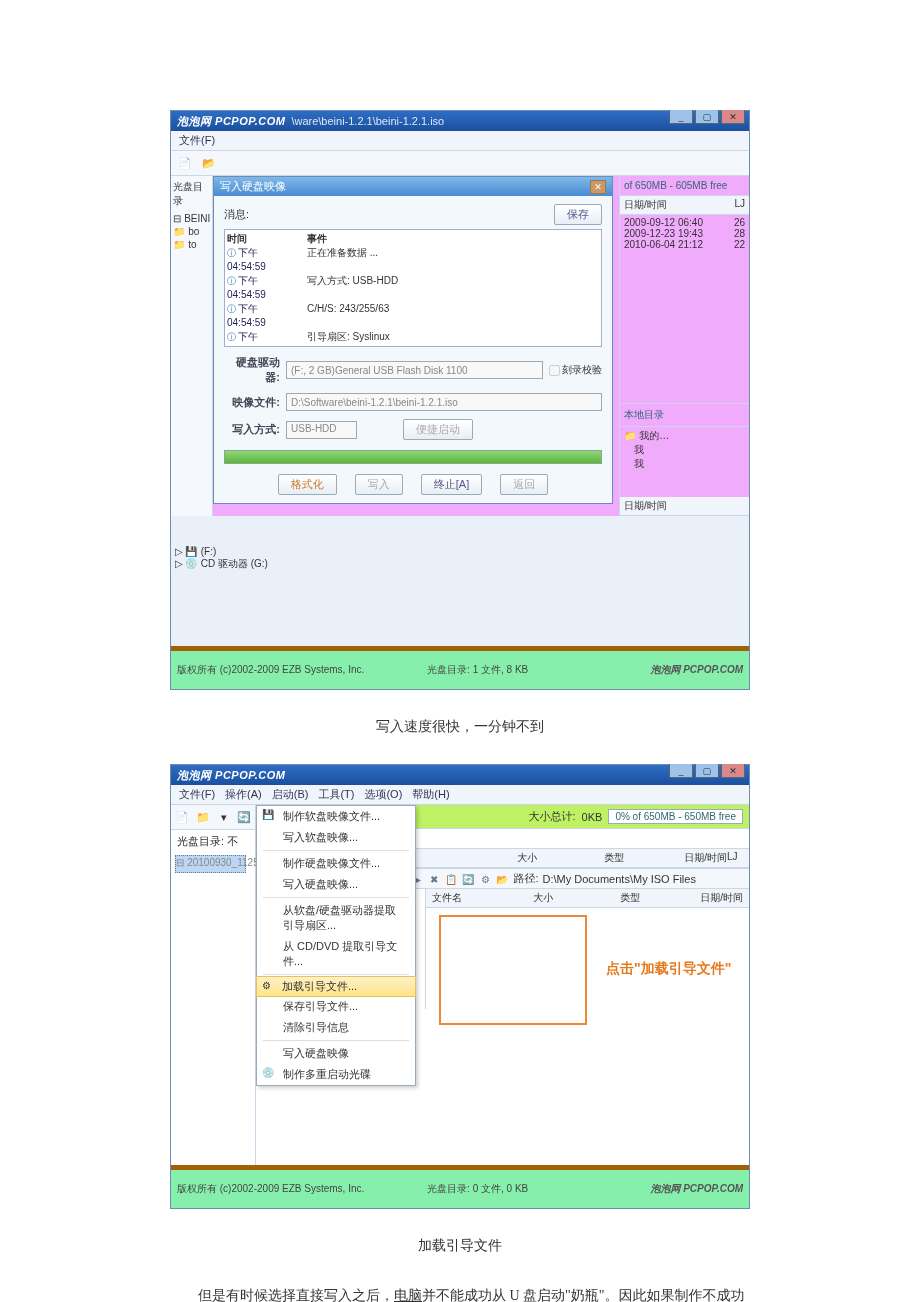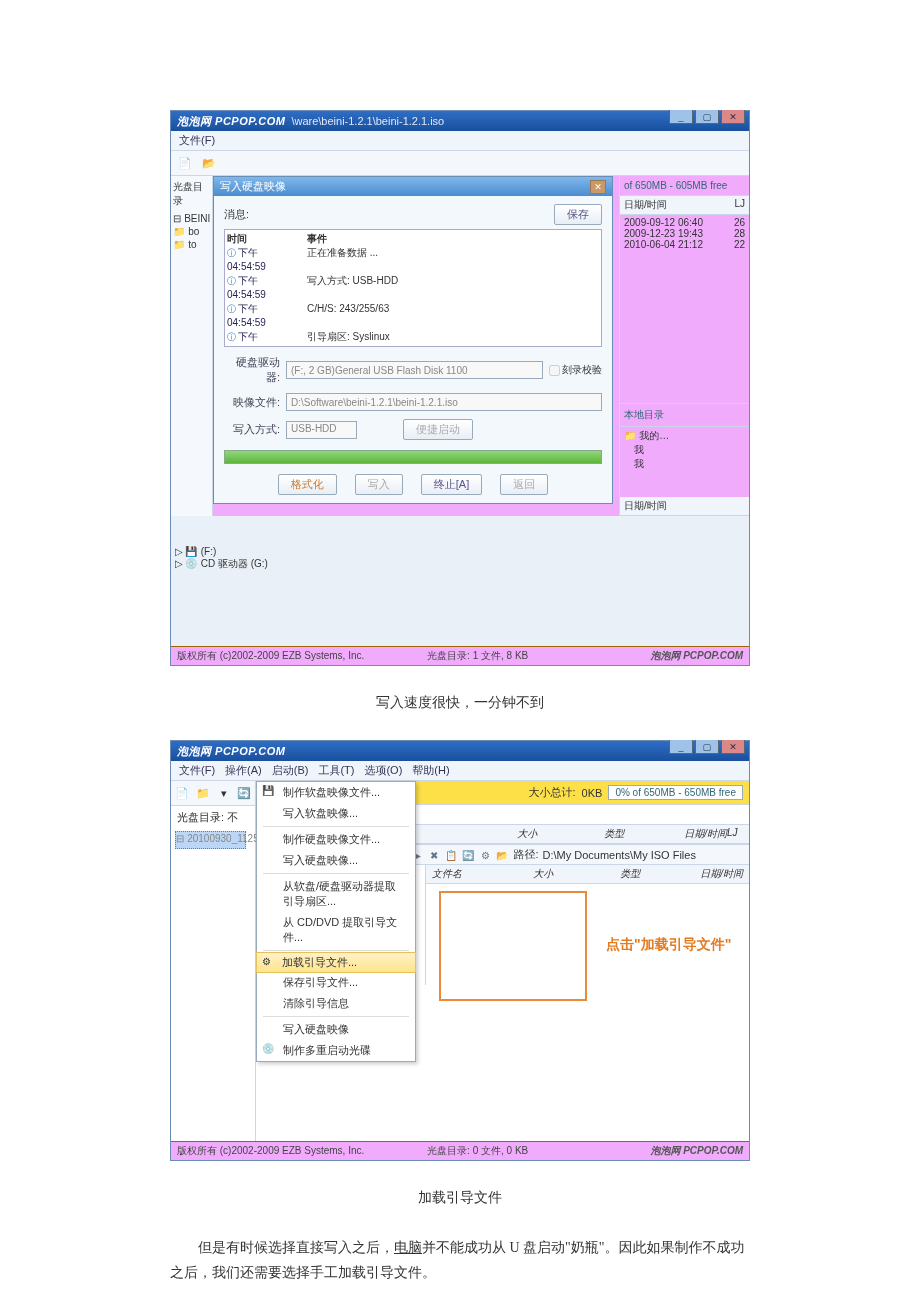--- a/index.html
+++ b/index.html
@@ -24,39 +24,39 @@
   .dlg-close { width: 16px; height: 14px; background: #c96; border: 1px solid #975; display: inline-flex; align-items: center; justify-content: center; font-size: 9px; }
   .dlg-body { padding: 8px 10px; font-size: 11px; }
   .msg-row { display: flex; align-items: center; margin-bottom: 4px; }
   .msg-row .lbl { width: 34px; }
   .msg-row .btn { margin-left: auto; }
   .log-box { border: 1px solid #aac; background: #fff; height: 118px; overflow: hidden; padding: 2px; }
   .log-row { display: flex; gap: 8px; font-size: 10px; line-height: 14px; }
   .log-row .t { width: 72px; color: #225; }
   .log-row .t::before { content: "ⓘ"; color: #3a7dbe; margin-right: 2px; font-size: 9px; }
   .field-row { display: flex; align-items: center; margin-top: 8px; gap: 6px; font-size: 11px; }
-  .field-row .lbl { width: 56px; text-align: right; color: #445; }
+  .field-row .lbl { width: 56px; text-align: right; color: #445; font-weight: bold; }
   .txt { flex: 1; border: 1px solid #9ab; background: #f8f8f8; color: #888; padding: 1px 4px; font-size: 10px; height: 18px; line-height: 16px; overflow: hidden; }
   .chk { display: inline-flex; align-items: center; gap: 2px; font-size: 10px; }
   .chk input { width: 11px; height: 11px; }
   .sel { border: 1px solid #9ab; background: #f8f8f8; color: #888; padding: 1px 4px; font-size: 10px; height: 18px; width: 71px; }
   .progress { margin-top: 10px; height: 14px; border: 1px solid #8a8; background: linear-gradient(#8fd67d, #5eb63a); }
   .btn-row { display: flex; justify-content: center; gap: 18px; margin-top: 10px; }
   .btn { border: 1px solid #9ab; background: linear-gradient(#fff, #e8eef6); padding: 2px 12px; font-size: 11px; color: #558; border-radius: 2px; }
   .btn.dis { color: #aaa; }
   .btn.org { color: #cc7a2c; }
   .ss1-right { position: absolute; right: 0; top: 0; bottom: 0; width: 130px; border-left: 1px solid #cbd7e6; display: flex; flex-direction: column; }
   .right-seg { border-bottom: 1px solid #cbd7e6; }
   .right-seg .txtline { font-size: 10px; color: #367; padding: 4px; }
   .hdr-row { display: flex; font-size: 10px; background: #f0f5fb; border-bottom: 1px solid #cbd7e6; padding: 2px 4px; }
   .hdr-row span:first-child { flex: 1; }
   .dlist { font-size: 10px; padding: 2px 4px; }
   .dlist .r { display: flex; }
   .dlist .r span:first-child { flex: 1; }
-  .status { display: flex; background: #f0abfc; border-top: 1px solid #a16207; font-size: 10px; padding: 2px 6px; color: #444; }
+  .status { display: flex; background: #86efac; border-top: 5px solid #a16207; font-size: 10px; padding: 12px 6px; color: #444; }
   .status .s1 { flex: 1.2; }
   .status .s2 { flex: 1; text-align: center; }
   .status .s3 { flex: 1; text-align: right; color: #888; }
   .status .s3 b { color: #555; font-style: italic; }
 
   .caption { text-align: center; font-size: 14px; margin: 28px 0; color: #333; font-family: "SimSun"; }
   .bodytext { font-size: 14px; line-height: 1.8; font-family: "SimSun"; text-indent: 2em; }
   .bodytext u { text-decoration: underline; }
 
   
@@ -67,25 +67,25 @@
   .ss2-tree .ti { padding: 1px 0; white-space: nowrap; }
   .ss2-tree .ti.sel { background: #bcd6f5; border: 1px dotted #678; }
   .ss2-menu { position: absolute; left: 255px; top: 40px; width: 160px; background: #fff; border: 1px solid #9ab; box-shadow: 2px 2px 4px rgba(0,0,0,0.2); z-index: 5; }
   .ss2-menu .mi { padding: 3px 10px 3px 26px; font-size: 11px; position: relative; }
   .ss2-menu .mi.hi { background: linear-gradient(#fff1c8, #ffe58a); border: 1px solid #e6c25b; margin: -1px; padding: 2px 9px 2px 25px; }
   .ss2-menu .sep { border-top: 1px solid #ddd; margin: 2px 6px; }
   .ss2-menu .mi .mico { position: absolute; left: 5px; top: 3px; font-size: 10px; }
   .ss2-right { flex: 1; position: relative; }
   .ss2-annot { position: absolute; left: 268px; top: 110px; width: 148px; height: 110px; border: 2px solid #e88a3a; }
   .ss2-annot-label { position: absolute; left: 435px; top: 155px; color: #e67a20; font-size: 14px; font-weight: bold; }
-  .ss2-top { display: flex; align-items: center; gap: 6px; padding: 4px 6px; font-size: 11px; border-bottom: 1px solid #cbd7e6; background: #fde047; }
+  .ss2-top { display: flex; align-items: center; gap: 6px; padding: 4px 6px; font-size: 11px; border-bottom: 1px solid #cbd7e6; background: #bef264; }
   .ss2-top .total { margin-left: auto; }
   .capacity { border: 1px solid #9ab; background: #fff; color: #367; font-size: 10px; padding: 1px 6px; }
   .ss2-path { display: flex; gap: 6px; padding: 2px 6px; font-size: 11px; border-bottom: 1px solid #cbd7e6; }
-  .ss2-cols { display: flex; font-size: 10px; background: #f0f5fb; border-bottom: 1px solid #cbd7e6; padding: 2px 6px; font-style: italic; }
+  .ss2-cols { display: flex; font-size: 10px; background: #f0f5fb; border-bottom: 1px solid #cbd7e6; padding: 2px 6px; }
   .ss2-cols span:nth-child(1) { flex: 1; }
   .ss2-cols span:nth-child(2) { width: 40px; }
   .ss2-cols span:nth-child(3) { width: 80px; margin-left: 47px; }
   .ss2-file { flex: 1; background: #fff; }
   .loc-bar { display: flex; align-items: center; padding: 2px 6px; font-size: 11px; background: #f4f8fd; border-top: 1px solid #cbd7e6; border-bottom: 1px solid #cbd7e6; gap: 4px; }
   .loc-icons span { display: inline-block; width: 14px; text-align: center; color: #678; font-size: 10px; }
   .ss2-bottom { display: flex; height: 120px; }
   .ss2-btree { width: 170px; border-right: 1px solid #cbd7e6; padding: 4px; font-size: 11px; }
   .ss2-btree .ti { padding: 1px 0; }
   .ss2-bcols { flex: 1; }

